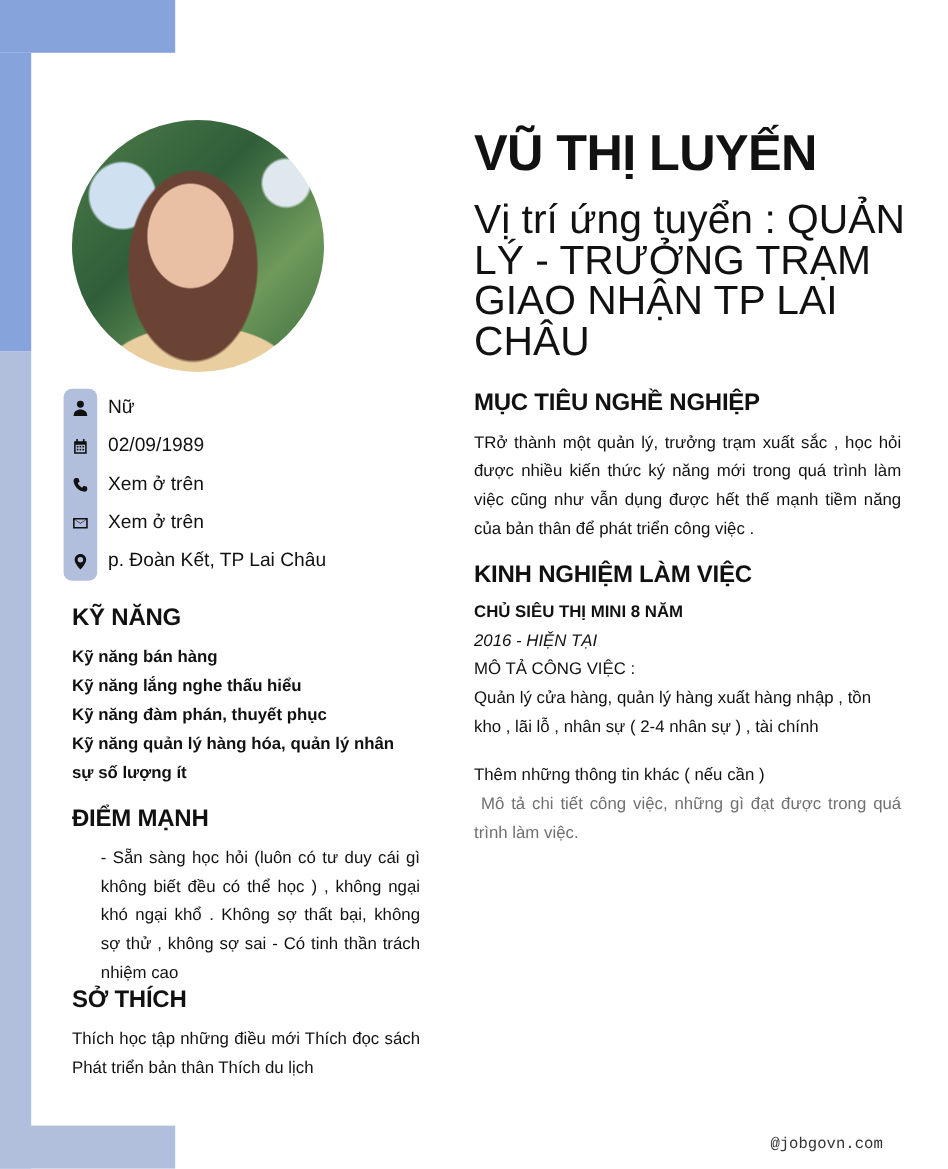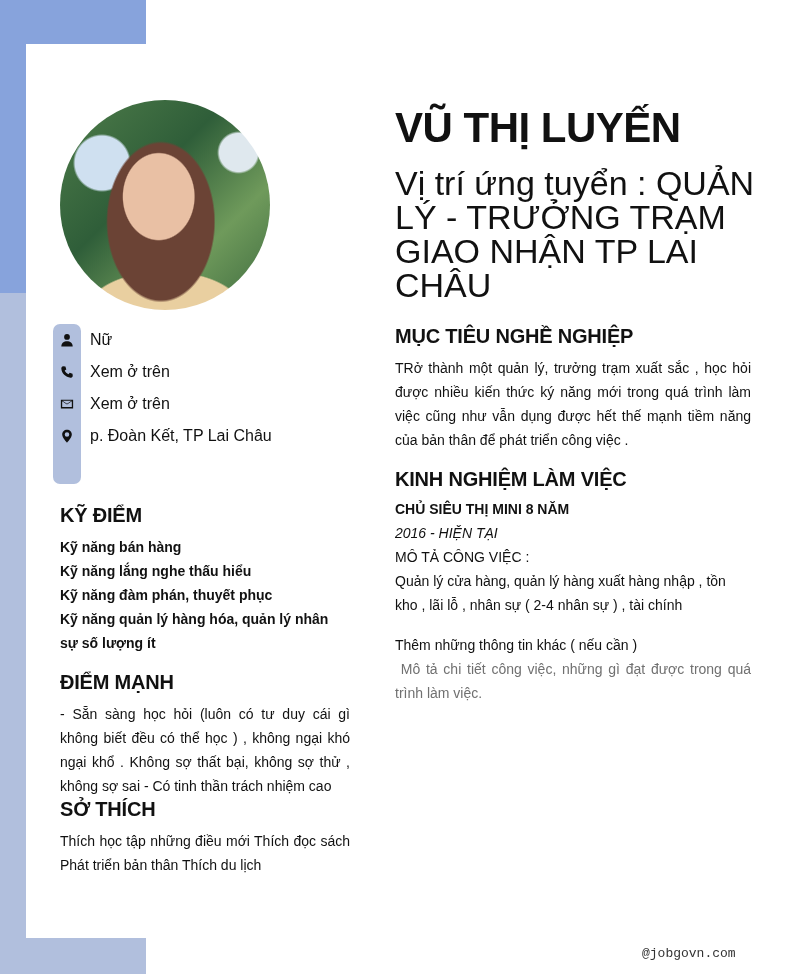--- a/index.html
+++ b/index.html
@@ -61,20 +61,36 @@
       <svg viewBox="0 0 16 16">
           <circle cx="8" cy="4.5" r="3.3"></circle>
           <path d="M1.5 15.5c0-4 3-6 6.5-6s6.5 2 6.5 6z"></path>
         </svg>
     </span>
     <span class="ct">Nữ</span>
   </div>
   <div class="contact-item">
     <span class="ci">
       <svg viewBox="0 0 16 16">
+          <path d="M2 3h12v12H2z M3.5 6.5v7h9v-7z"></path>
+          <rect x="4" y="1" width="1.6" height="3"></rect>
+          <rect x="10.4" y="1" width="1.6" height="3"></rect>
+          <rect x="4.5" y="7.5" width="1.6" height="1.5"></rect>
+          <rect x="7.2" y="7.5" width="1.6" height="1.5"></rect>
+          <rect x="9.9" y="7.5" width="1.6" height="1.5"></rect>
+          <rect x="4.5" y="10.3" width="1.6" height="1.5"></rect>
+          <rect x="7.2" y="10.3" width="1.6" height="1.5"></rect>
+          <rect x="9.9" y="10.3" width="1.6" height="1.5"></rect>
+        </svg>
+    </span>
+    <span class="ct">02/09/1989</span>
+  </div>
+  <div class="contact-item">
+    <span class="ci">
+      <svg viewBox="0 0 16 16">
           <path d="M3.6 1.5l2.6 0.3 1 3.2-1.8 1.4c0.9 2 2.3 3.4 4.3 4.3l1.4-1.8 3.2 1 0.3 2.6c-0.3 1.3-1.3 2-2.6 2C6.5 14.2 1.8 9.5 1.5 4.1c0-1.3 0.8-2.3 2.1-2.6z"></path>
         </svg>
     </span>
     <span class="ct">Xem ở trên</span>
   </div>
   <div class="contact-item">
     <span class="ci">
       <svg viewBox="0 0 16 16">
           <path d="M1 3h14v10H1z M2.5 4.8v6.7h11V4.8L8 8.6z M2.8 4.4L8 7.8l5.2-3.4z" fill-rule="evenodd"></path>
         </svg>
@@ -86,32 +102,32 @@
       <svg viewBox="0 0 16 16">
           <path d="M8 0.8C4.8 0.8 2.5 3.2 2.5 6.2 2.5 10 8 15.5 8 15.5s5.5-5.5 5.5-9.3C13.5 3.2 11.2 0.8 8 0.8z M8 3.6a2.6 2.6 0 1 1 0 5.2 2.6 2.6 0 0 1 0-5.2z" fill-rule="evenodd"></path>
         </svg>
     </span>
     <span class="ct">p. Đoàn Kết, TP Lai Châu</span>
   </div>
 </div>
 
 <div class="left-col">
   <section style="margin-top:4px;">
-    <h2 class="sec-title">KỸ ĐIỂM</h2>
+    <h2 class="sec-title">KỸ NĂNG</h2>
     <div style="margin-top:8px;font-weight:bold;">
       <div class="lbody">Kỹ năng bán hàng</div>
       <div class="lbody">Kỹ năng lắng nghe thấu hiểu</div>
       <div class="lbody">Kỹ năng đàm phán, thuyết phục</div>
       <div class="lbody">Kỹ năng quản lý hàng hóa, quản lý nhân sự số lượng ít</div>
     </div>
   </section>
 
   <section style="margin-top:16px;">
     <h2 class="sec-title">ĐIỂM MẠNH</h2>
-    <div class="lbody just" style="margin-top:8px;">- Sẵn sàng học hỏi (luôn có tư duy cái gì không biết đều có thể học ) , không ngại khó ngại khổ . Không sợ thất bại, không sợ thử , không sợ sai - Có tinh thần trách nhiệm cao</div>
+    <div class="lbody just" style="margin-top:8px;margin-left:24px;">- Sẵn sàng học hỏi (luôn có tư duy cái gì không biết đều có thể học ) , không ngại khó ngại khổ . Không sợ thất bại, không sợ thử , không sợ sai - Có tinh thần trách nhiệm cao</div>
   </section>
 
   <section style="">
     <h2 class="sec-title">SỞ THÍCH</h2>
     <div class="lbody just" style="margin-top:8px;">Thích học tập những điều mới Thích đọc sách Phát triển bản thân Thích du lịch</div>
   </section>
 </div>
 
 <h1 class="name">VŨ THỊ LUYẾN</h1>
 <div class="position">Vị trí ứng tuyển : QUẢN LÝ - TRƯỞNG TRẠM GIAO NHẬN TP LAI CHÂU</div>

